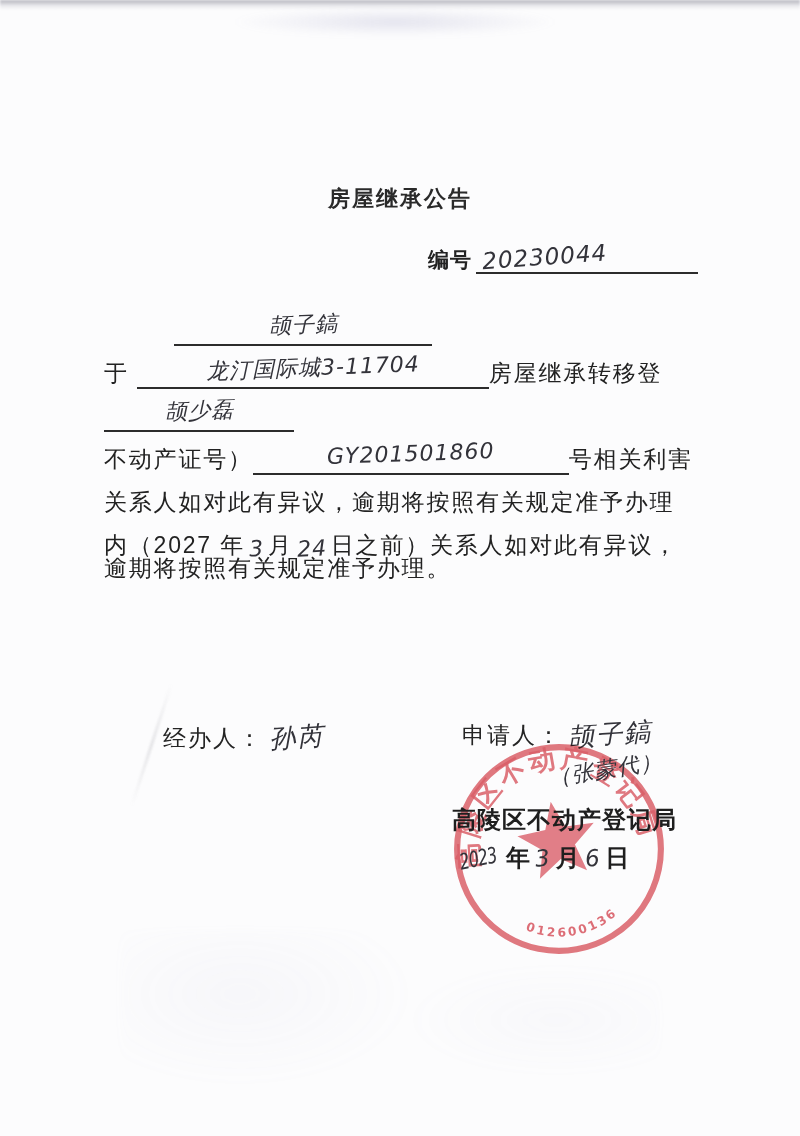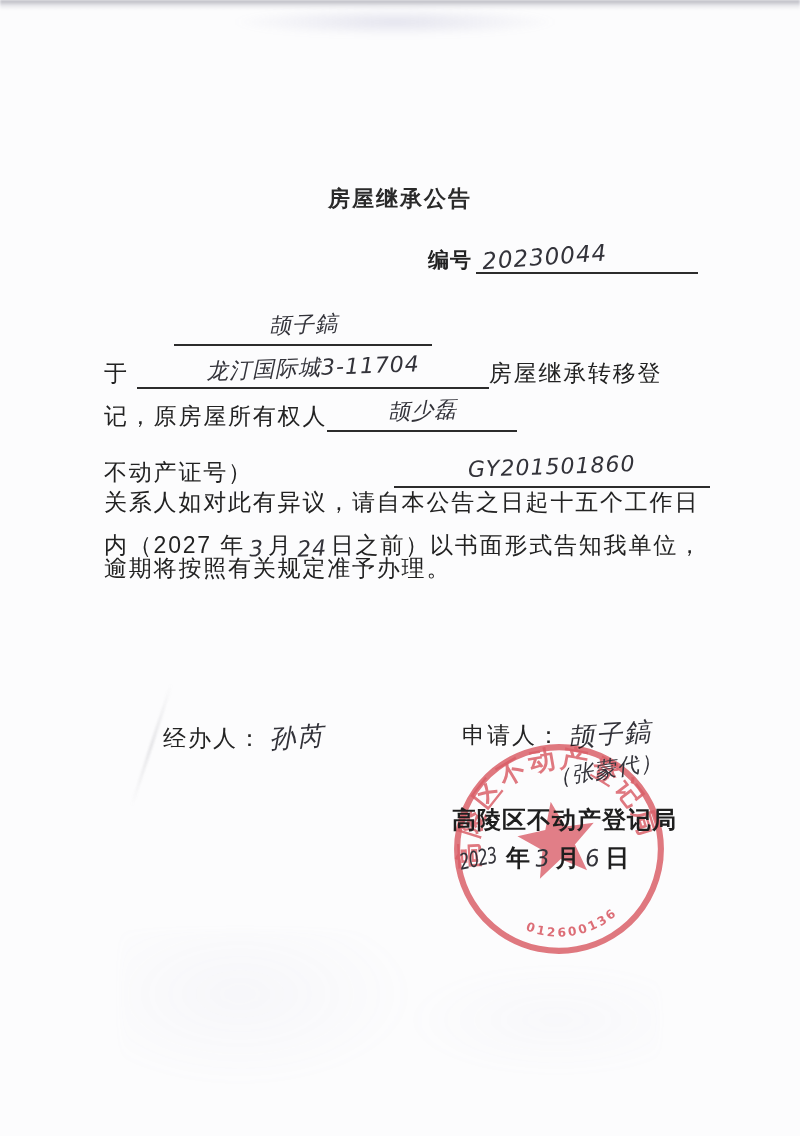--- a/index.html
+++ b/index.html
@@ -53,21 +53,21 @@
     font-style:italic;color:#33333a;font-weight:400;
     display:inline-block;letter-spacing:1px;
   }
   .hw-num{font-size:23px;transform:rotate(-4deg) translateY(2px);padding-left:6px;}
 
   .line{
     position:absolute;left:104px;width:606px;height:42px;
     font-size:23px;letter-spacing:1.8px;white-space:nowrap;color:#222;
     display:flex;align-items:flex-end;
   }
-  .l1{top:304px;} .l2{top:347px;} .l3{top:390px;} .l4{top:446px;justify-content:space-between;}
+  .l1{top:304px;} .l2{top:347px;} .l3{top:390px;} .l4{top:433px;}
   .l5{top:476px;} .l6{top:519px;} .l7{top:542px;}
   .blank{
     display:inline-block;border-bottom:2px solid #2c2c2c;
     height:34px;text-align:center;letter-spacing:0;flex-shrink:0;
   }
   .blank .hw{font-size:22px;transform:rotate(-2deg);line-height:30px;}
   .b1{width:258px;margin-left:70px;}
   .b2{width:352px;margin-left:8px;}
   .b3{width:190px;}
   .b4{width:316px;}
@@ -122,39 +122,39 @@
     <span class="blank b1"><span class="hw">颉子鎬</span></span>
   </div>
 
   <div class="line l2">
     <span>于</span>
     <span class="blank b2"><span class="hw">龙汀国际城3-11704</span></span>
     <span>房屋继承转移登</span>
   </div>
 
   <div class="line l3">
-    <span>记，原房屋所有权人</span>
     <span class="blank b3"><span class="hw">颉少磊</span></span>
   </div>
 
   <div class="line l4">
     <span>不动产证号）</span>
     <span class="blank b4"><span class="hw">GY201501860</span></span>
+    <span>号相关利害</span>
   </div>
 
   <div class="line l5">
-    <span>关系人如对此有异议，请自本公告之日起十五个工作日</span>
+    <span>关系人如对此有异议，逾期将按照有关规定准予办理</span>
   </div>
 
   <div class="line l6">
     <span>内（2027 年</span>
     <span class="hw hw-inline">3</span>
     <span>月</span>
     <span class="hw hw-inline">24</span>
-    <span>日之前）以书面形式告知我单位，</span>
+    <span>日之前）关系人如对此有异议，</span>
   </div>
 
   <div class="line l7">
     <span>逾期将按照有关规定准予办理。</span>
   </div>
 
   <div class="sig-row handler">
     <span>经办人：</span><span class="hw sig-hw">孙芮</span>
   </div>
 

